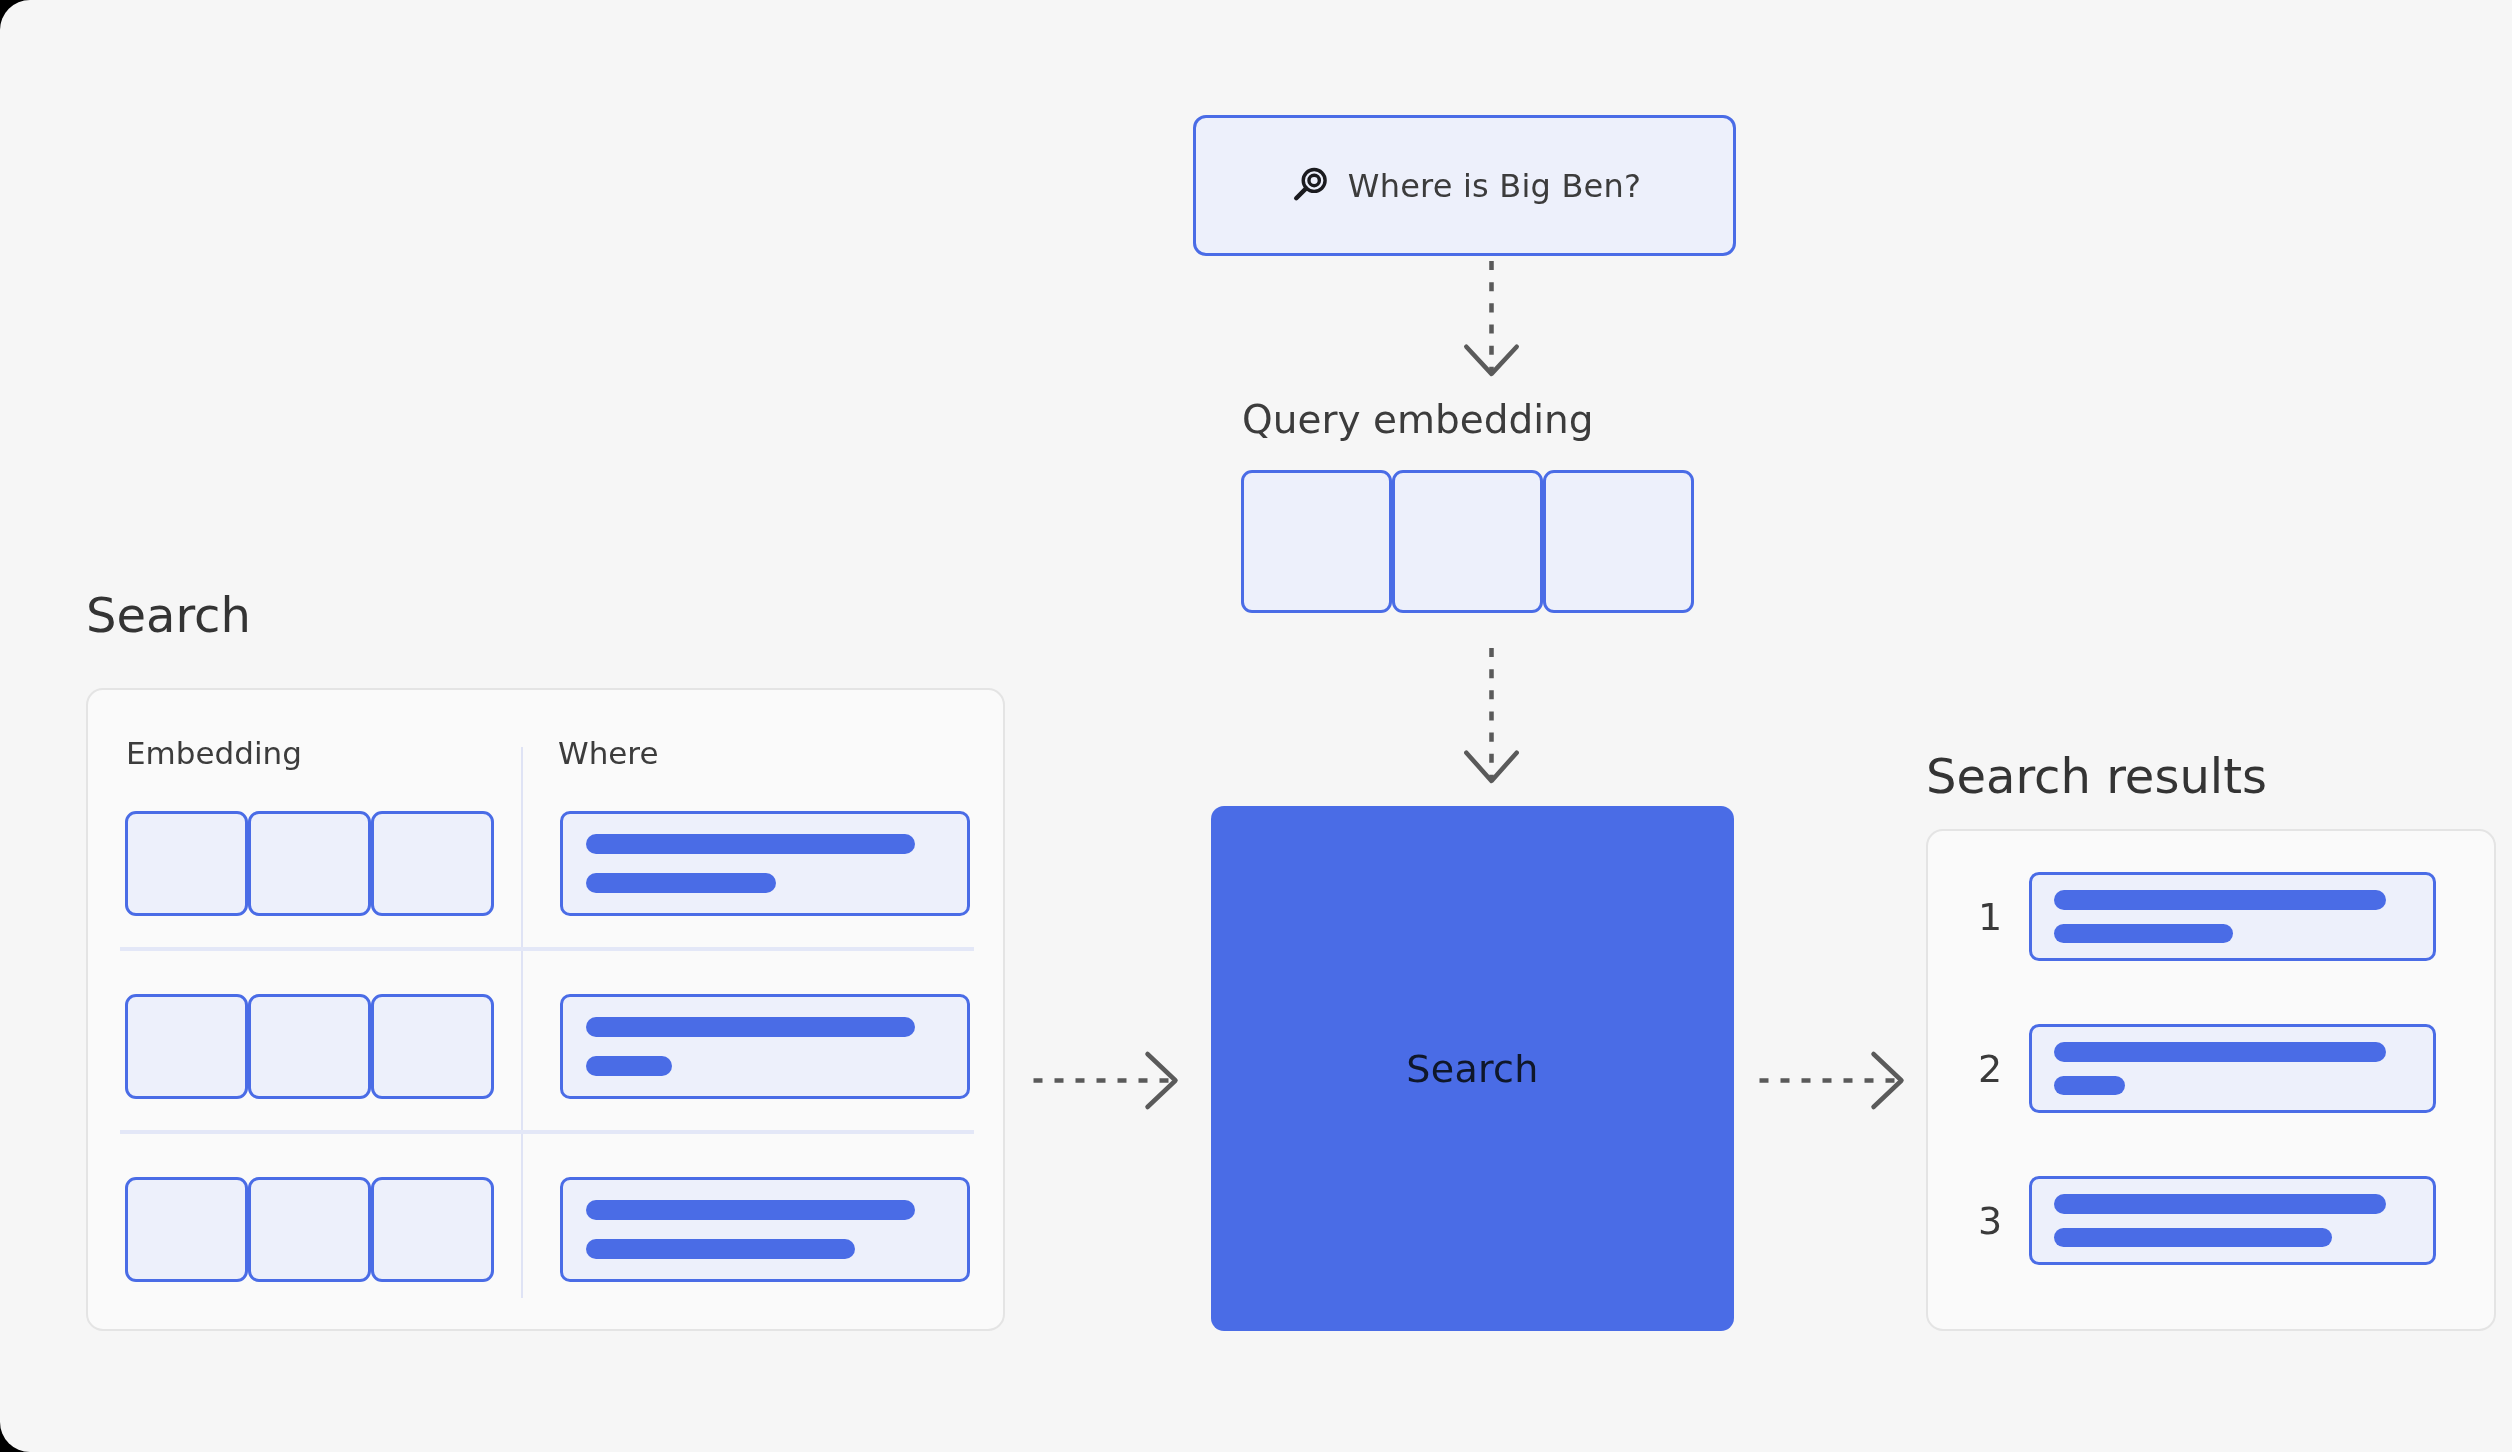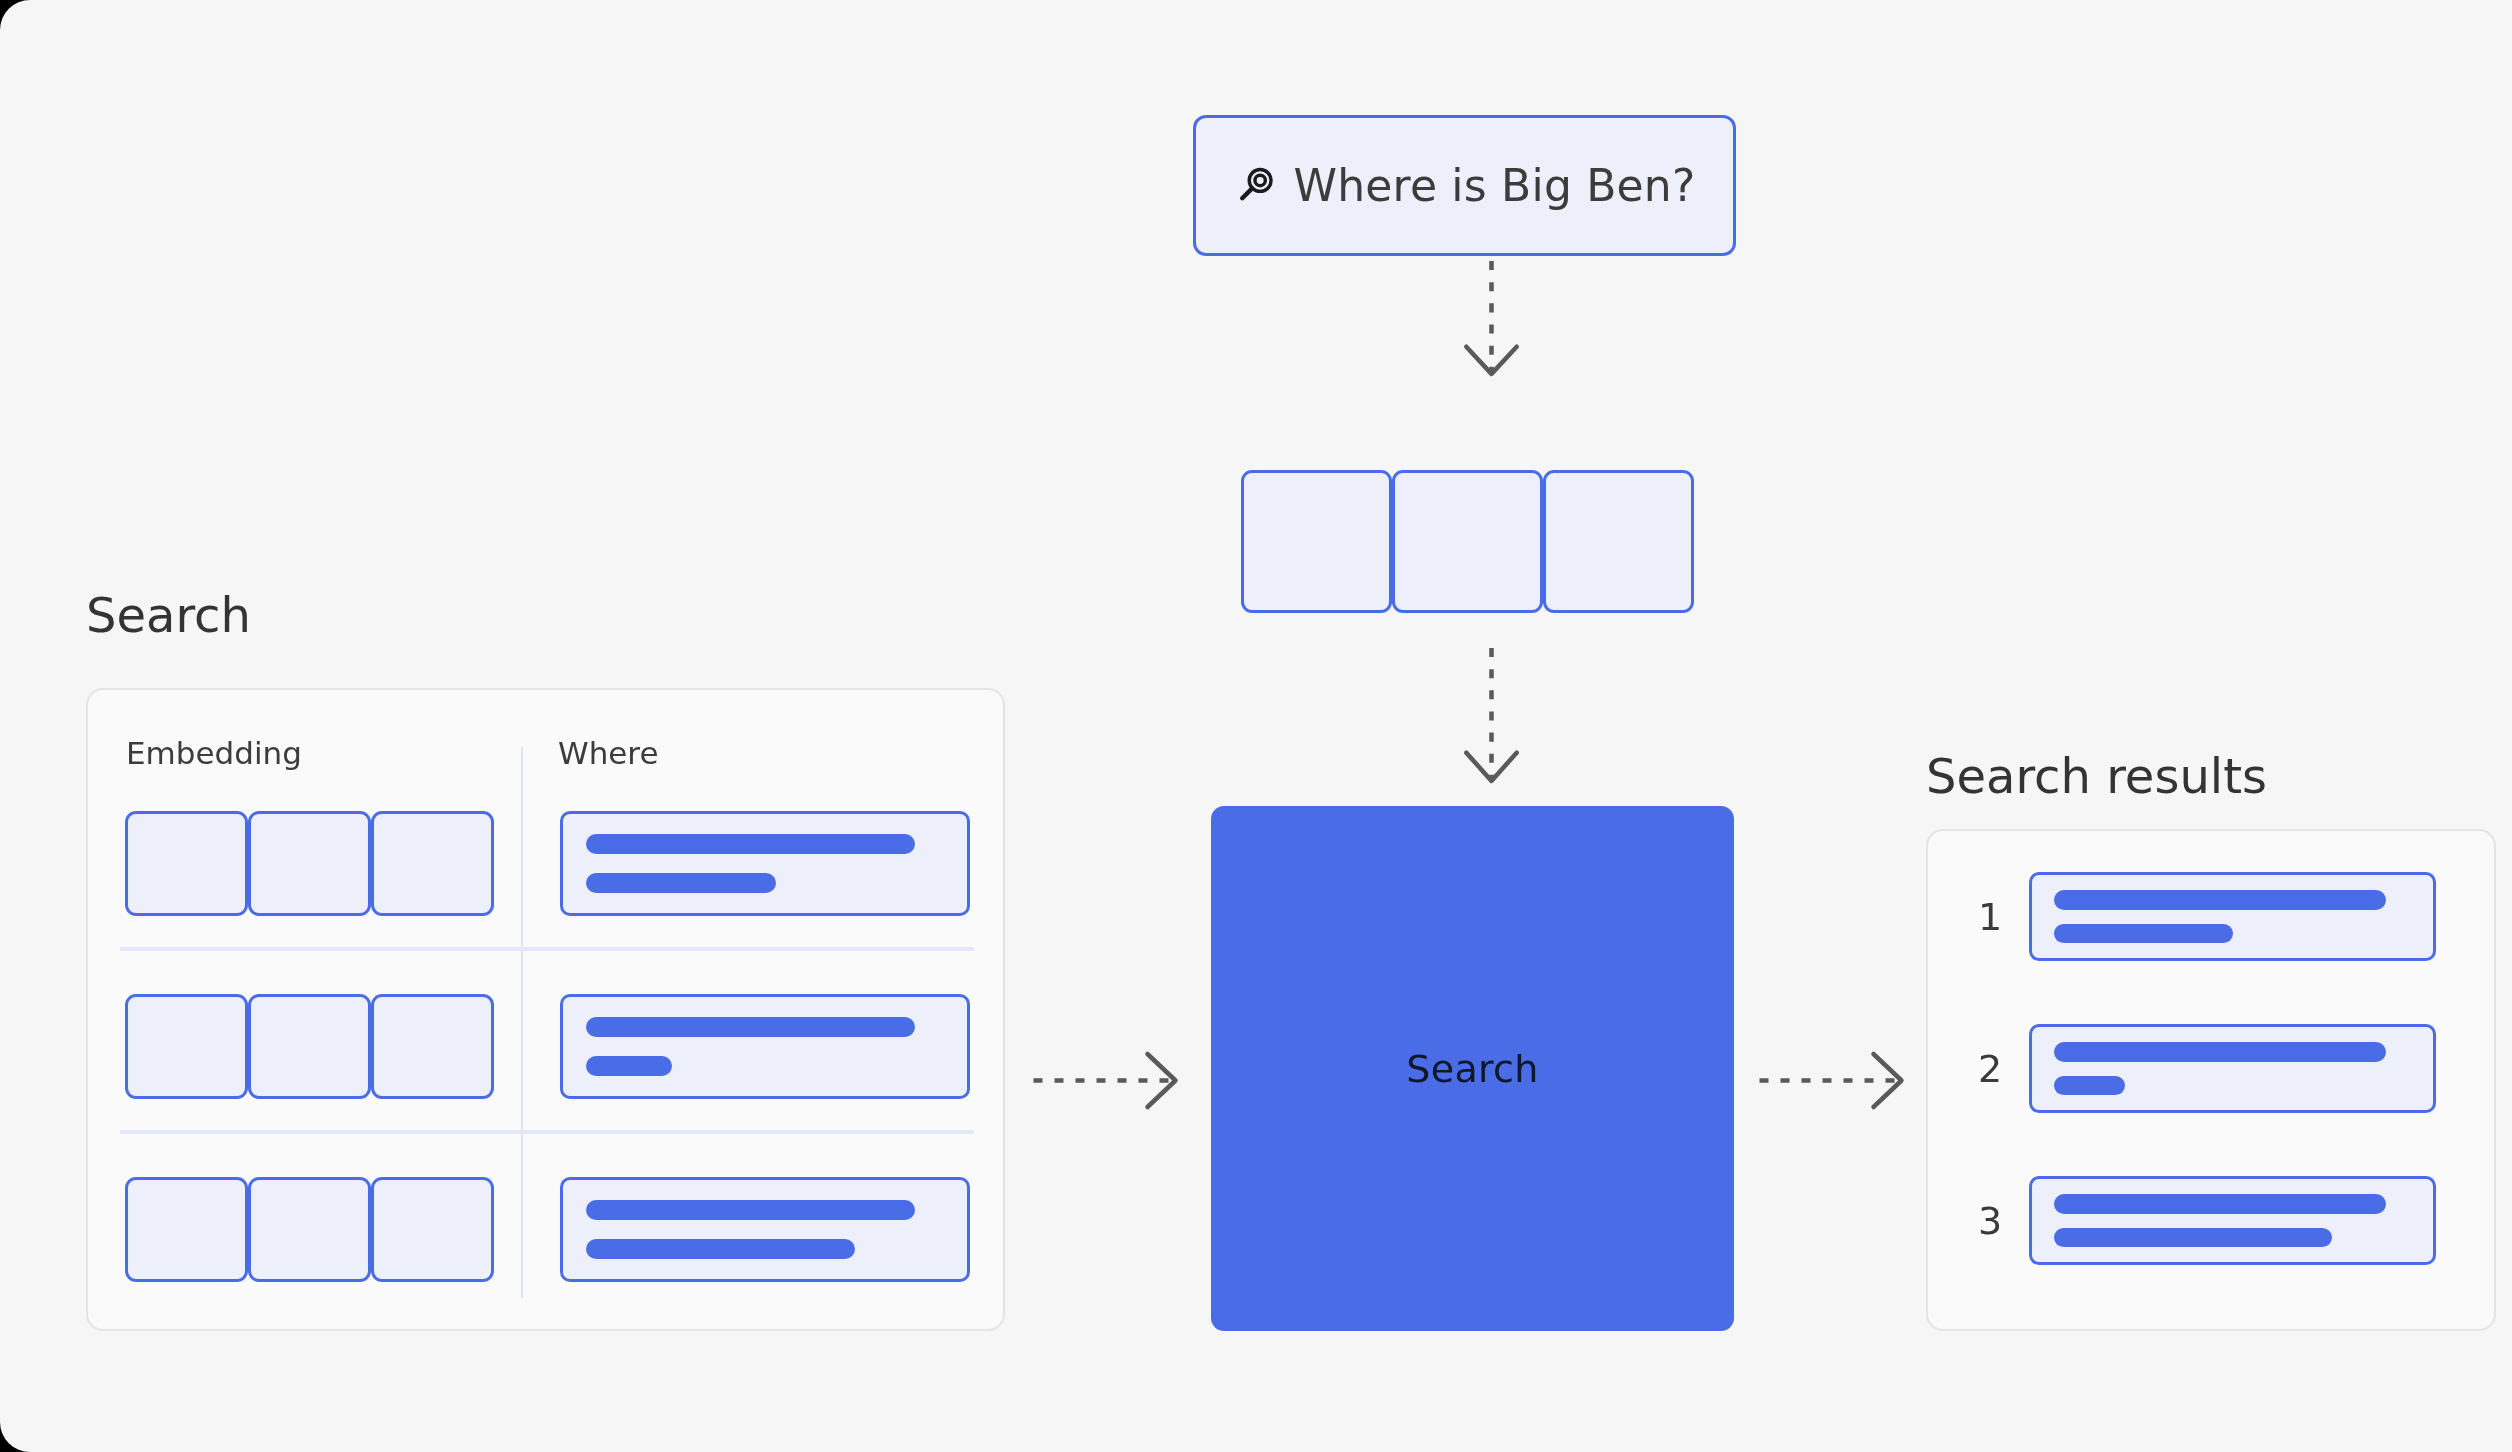--- a/index.html
+++ b/index.html
@@ -30,21 +30,21 @@
     box-sizing: border-box;
     background: #edf0fb;
     border: 3.5px solid #4a6ce6;
     border-radius: 13px;
     display: flex;
     align-items: center;
     justify-content: center;
     gap: 17px;
   }
   #query-box .q-text {
-    font-size: 44px;
+    font-size: 32px;
     color: #3c3c3c;
     letter-spacing: 0.2px;
     white-space: nowrap;
   }
   .mag-icon { width: 43px; height: 43px; display: block; flex: none; }
 
   
   .section-title {
     font-size: 48px;
     color: #343434;
@@ -187,20 +187,21 @@
       </svg>
     </span>
     <span class="q-text">Where is Big Ben?</span>
   </div>
 
   <svg class="arrow" style="left:1431px; top:261px;" width="121" height="126" viewBox="0 0 240 250">
     <line x1="120" y1="0" x2="120" y2="222"></line>
     <polyline points="70,170 120,224 170,170"></polyline>
   </svg>
 
+  <div id="query-embedding-title" class="abs section-title">Query embedding</div>
 
   <div id="query-embedding-cells" class="abs embed-row">
     <div class="embed-cell"></div>
     <div class="embed-cell"></div>
     <div class="embed-cell"></div>
   </div>
 
   <svg class="arrow" style="left:1431px; top:648px;" width="121" height="146" viewBox="0 0 240 290">
     <line x1="120" y1="0" x2="120" y2="262"></line>
     <polyline points="70,208 120,264 170,208"></polyline>

